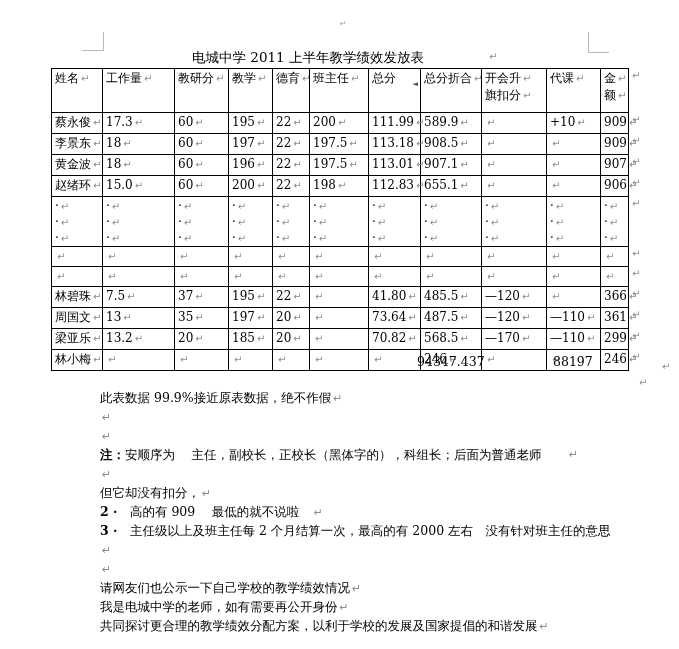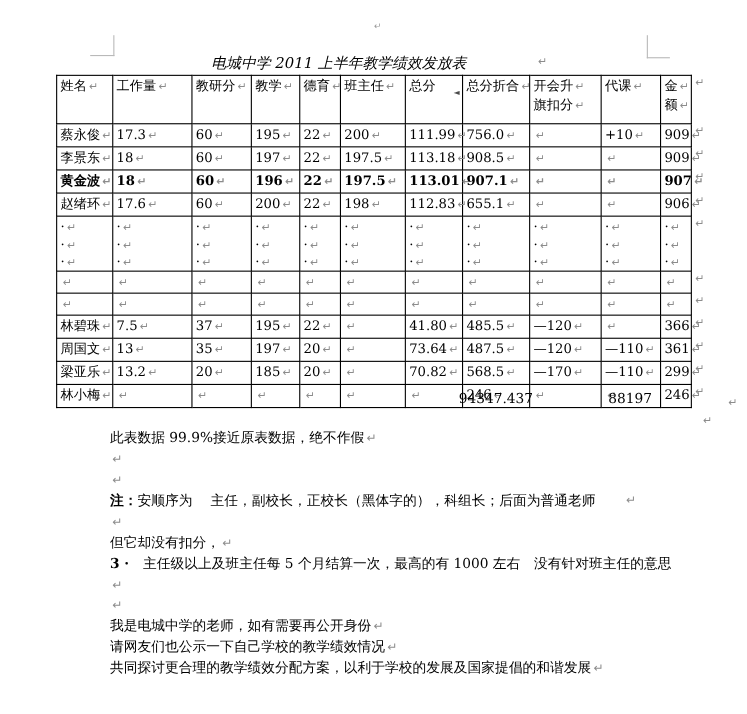--- a/index.html
+++ b/index.html
@@ -9,28 +9,28 @@
   }
   
   .crop{position:absolute;}
   .crop-tl{left:82px;top:32px;width:21px;height:18px;border-right:1px solid #b9b9b9;border-bottom:1px solid #b9b9b9;}
   .crop-tr{left:588px;top:32px;width:20px;height:20px;border-left:1px solid #b9b9b9;border-bottom:1px solid #b9b9b9;}
   
   .pmark{color:#8c8c8c;font-family:"DejaVu Sans","Liberation Sans",sans-serif;font-size:10px;padding-left:2px;}
   .pmark-top{position:absolute;left:338px;top:19px;font-size:8px;color:#9a9a9a;}
   .title-mark{position:absolute;left:487px;top:51px;}
   
-  .title{position:absolute;left:192px;top:49px;font-size:13.5px;white-space:nowrap;font-style:italic;}
+  .title{position:absolute;left:192px;top:49px;font-size:13.5px;white-space:nowrap;}
   
   table.perf{position:absolute;left:51px;top:68px;width:577px;border-collapse:collapse;table-layout:fixed;font-size:12px;}
   table.perf td{border:1px solid #000;vertical-align:top;padding:1px 1px 0 3px;white-space:nowrap;line-height:16px;position:relative;}
   tr.row-header td{height:42px;}
   tr.row-data td{height:19px;}
   tr.row-empty td{height:18px;}
-  tr.bold td{font-weight:bold;}
+  tr.bold td{font-weight:normal;}
   .hline{height:17px;line-height:17px;}
   .dotline{height:16px;line-height:16px;}
   .dot{font-size:12px;}
   .hdr-marker{position:absolute;right:2px;top:7px;font-size:7px;color:#4a4a4a;font-family:"DejaVu Sans",sans-serif;}
   .rowmark{position:absolute;left:632px;color:#8c8c8c;font-family:"DejaVu Sans",sans-serif;font-size:10px;}
   
   .sum{position:absolute;top:354px;font-size:12.5px;}
   .sum-1{left:417px;}
   .sum-2{left:553px;}
   .sum-mark{position:absolute;left:660px;top:361px;}
@@ -107,21 +107,21 @@
           </td>
         </tr>
         <tr class="row-data">
           <td><span>蔡永俊</span><span class="pmark">↵</span></td>
           <td><span>17.3</span><span class="pmark">↵</span></td>
           <td><span>60</span><span class="pmark">↵</span></td>
           <td><span>195</span><span class="pmark">↵</span></td>
           <td><span>22</span><span class="pmark">↵</span></td>
           <td><span>200</span><span class="pmark">↵</span></td>
           <td><span>111.99</span><span class="pmark">↵</span></td>
-          <td><span>756.0</span><span class="pmark">↵</span></td>
+          <td><span>589.9</span><span class="pmark">↵</span></td>
           <td><span class="pmark">↵</span></td>
           <td><span>+10</span><span class="pmark">↵</span></td>
           <td><span>909</span><span class="pmark">↵</span></td>
         </tr>
         <tr class="row-data">
           <td><span>李景东</span><span class="pmark">↵</span></td>
           <td><span>18</span><span class="pmark">↵</span></td>
           <td><span>60</span><span class="pmark">↵</span></td>
           <td><span>197</span><span class="pmark">↵</span></td>
           <td><span>22</span><span class="pmark">↵</span></td>
@@ -140,21 +140,21 @@
           <td><span>22</span><span class="pmark">↵</span></td>
           <td><span>197.5</span><span class="pmark">↵</span></td>
           <td><span>113.01</span><span class="pmark">↵</span></td>
           <td><span>907.1</span><span class="pmark">↵</span></td>
           <td><span class="pmark">↵</span></td>
           <td><span class="pmark">↵</span></td>
           <td><span>907</span><span class="pmark">↵</span></td>
         </tr>
         <tr class="row-data">
           <td><span>赵绪环</span><span class="pmark">↵</span></td>
-          <td><span>17.6</span><span class="pmark">↵</span></td>
+          <td><span>15.0</span><span class="pmark">↵</span></td>
           <td><span>60</span><span class="pmark">↵</span></td>
           <td><span>200</span><span class="pmark">↵</span></td>
           <td><span>22</span><span class="pmark">↵</span></td>
           <td><span>198</span><span class="pmark">↵</span></td>
           <td><span>112.83</span><span class="pmark">↵</span></td>
           <td><span>655.1</span><span class="pmark">↵</span></td>
           <td><span class="pmark">↵</span></td>
           <td><span class="pmark">↵</span></td>
           <td><span>906</span><span class="pmark">↵</span></td>
         </tr>
@@ -301,25 +301,26 @@
   <span class="pmark sum-mark">↵</span>
   <span class="pmark after-sum-mark">↵</span>
 
   <div class="paras">
       <div class="para"><span>此表数据 99.9%接近原表数据，绝不作假</span><span class="pmark">↵</span></div>
       <div class="para"><span class="pmark">↵</span></div>
       <div class="para"><span class="pmark">↵</span></div>
       <div class="para"><span class="seg-bold">注：</span><span>安顺序为　 主任，副校长，正校长（黑体字的），科组长；后面为普通老师</span><span class="pmark" style="position: absolute; left: 467px; top: 0px;">↵</span></div>
       <div class="para"><span class="pmark">↵</span></div>
       <div class="para"><span>但它却没有扣分，</span><span class="pmark">↵</span></div>
-      <div class="para"><span class="seg-bold">3 ·</span><span>　主任级以上及班主任每 5 个月结算一次，最高的有 1000 左右　没有针对班主任的意思</span></div>
-      <div class="para"><span class="pmark">↵</span></div>
-      <div class="para"><span class="pmark">↵</span></div>
+      <div class="para"><span class="seg-bold">2 ·</span><span>　高的有 909　 最低的就不说啦　</span><span class="pmark">↵</span></div>
+      <div class="para"><span class="seg-bold">3 ·</span><span>　主任级以上及班主任每 2 个月结算一次，最高的有 2000 左右　没有针对班主任的意思</span></div>
+      <div class="para"><span class="pmark">↵</span></div>
+      <div class="para"><span class="pmark">↵</span></div>
+      <div class="para"><span>请网友们也公示一下自己学校的教学绩效情况</span><span class="pmark">↵</span></div>
       <div class="para"><span>我是电城中学的老师，如有需要再公开身份</span><span class="pmark">↵</span></div>
-      <div class="para"><span>请网友们也公示一下自己学校的教学绩效情况</span><span class="pmark">↵</span></div>
       <div class="para"><span>共同探讨更合理的教学绩效分配方案，以利于学校的发展及国家提倡的和谐发展</span><span class="pmark">↵</span></div>
     </div>
 
 <div class="rowmark" style="top: 70px;">↵</div>
     <div class="rowmark" style="top: 114px;">↵</div>
     <div class="rowmark" style="top: 135px;">↵</div>
     <div class="rowmark" style="top: 156px;">↵</div>
     <div class="rowmark" style="top: 177px;">↵</div>
     <div class="rowmark" style="top: 198px;">↵</div>
     <div class="rowmark" style="top: 248px;">↵</div>

